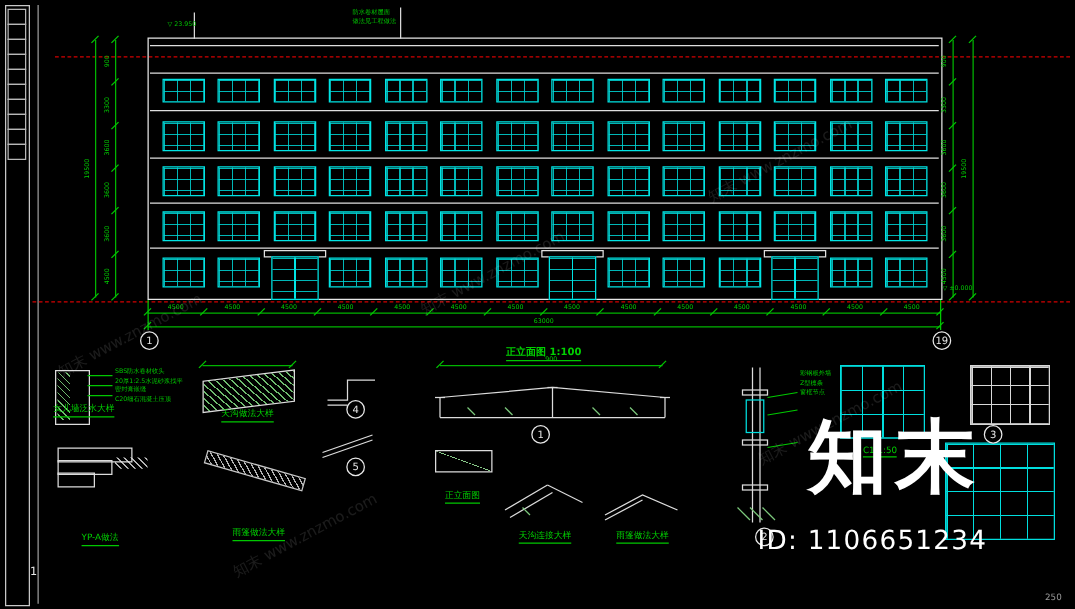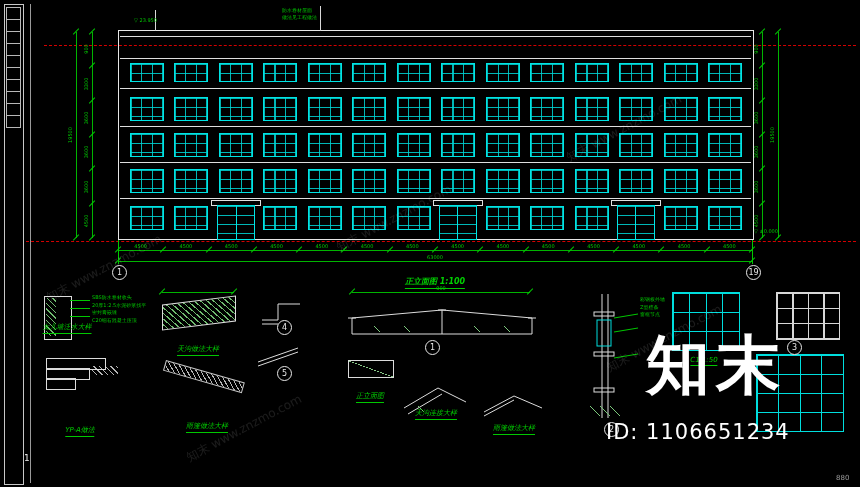--- a/index.html
+++ b/index.html
@@ -16,21 +16,21 @@
         background-image:linear-gradient(to right,transparent calc(50% - .5px),#00e4e4 calc(50% - .5px) calc(50% + .5px),transparent calc(50% + .5px)),
                          repeating-linear-gradient(to bottom,rgba(0,214,214,.85) 0 1px,transparent 1px 9px);}
   .canopy{position:absolute;border:1px solid #e0e0e0;background:#000;}
   .chain-line{position:absolute;}
   .tick{position:absolute;width:8px;height:1px;background:#00c800;transform:rotate(-45deg);}
   .dimnum{position:absolute;transform:translateX(-50%);color:#00d000;font-size:5px;white-space:nowrap;}
   .dimnum-v{position:absolute;transform:translate(-50%,-50%) rotate(-90deg);color:#00d000;font-size:5px;white-space:nowrap;}
   .bubble{position:absolute;width:13px;height:13px;border:1px solid #e8e8e8;border-radius:50%;
           color:#e8e8e8;font-size:8px;display:flex;align-items:center;justify-content:center;background:#000;}
   .caption{position:absolute;color:#00d000;font-size:7px;white-space:nowrap;transform:translateX(-50%);
-           border-bottom:1px solid #00c800;padding-bottom:1px;font-style:italic;}
+           border-bottom:1px solid #00c800;padding-bottom:1px;}
   .hatch-g{background:repeating-linear-gradient(45deg,transparent 0 3px,rgba(130,220,130,.85) 3px 4px);}
   .hatch-w{background:repeating-linear-gradient(45deg,transparent 0 3px,rgba(225,225,225,.8) 3px 4px);}
   .leader{position:absolute;height:0;border-top:1px solid #00c800;}
   .sched1{position:absolute;border:1px solid #00dede;
           background-image:repeating-linear-gradient(to right,#00dede 0 1px,transparent 1px 16.5px),
                            repeating-linear-gradient(to bottom,#00dede 0 1px,transparent 1px 19px);}
   .sched2{position:absolute;border:1px solid #00dede;
           background-image:repeating-linear-gradient(to right,#00dede 0 1px,transparent 1px 21.5px),
                            repeating-linear-gradient(to bottom,#00dede 0 1px,transparent 1px 19px);}
   .gridw{position:absolute;border:1px solid #d8d8d8;
@@ -259,21 +259,21 @@
     </div>
   <div class="caption" style="left:67px;top:322px;">女儿墙泛水大样</div>
 
   <div class="abs" style="left:46px;top:358px;width:58px;height:10px;border:1px solid #dcdcdc;"></div>
   <div class="abs" style="left:46px;top:368px;width:42px;height:10px;border:1px solid #dcdcdc;"></div>
   <div class="abs" style="left:46px;top:378px;width:28px;height:10px;border:1px solid #dcdcdc;"></div>
   <div class="abs hatch-w" style="left:92px;top:366px;width:26px;height:9px;"></div>
   <div class="caption" style="left:80px;top:425px;">YP-A做法</div>
 
   <div class="abs hatch-g" style="left:162px;top:300px;width:72px;height:24px;border:1px solid #dcdcdc;transform:skewY(-7deg);"></div>
-  <div class="caption" style="left:198px;top:344px;">天沟做法大样</div>
+  <div class="caption" style="left:198px;top:326px;">天沟做法大样</div>
 
   <div class="abs hatch-w" style="left:166px;top:360px;width:80px;height:9px;border:1px solid #c8c8c8;transform:rotate(16deg);transform-origin:left top;"></div>
   <div class="caption" style="left:207px;top:421px;">雨篷做法大样</div>
 
   <svg class="abs" style="left:256px;top:292px;" width="52" height="38">
     <polyline points="6,28 22,28 22,12 44,12" fill="none" stroke="#dcdcdc" stroke-width="1"></polyline>
     <line x1="6" y1="32" x2="22" y2="32" stroke="#dcdcdc" stroke-width="1"></line>
   </svg>
 
   <svg class="abs" style="left:252px;top:336px;" width="56" height="34">
@@ -299,21 +299,21 @@
   <div class="abs" style="left:348px;top:360px;width:44px;height:16px;border:1px solid #dcdcdc;
               background:linear-gradient(to top right,transparent 49%,#88c888 49%,#88c888 51%,transparent 51%);"></div>
   <div class="caption" style="left:370px;top:391px;">正立面图</div>
 
   <svg class="abs" style="left:398px;top:378px;" width="76" height="42">
     <line x1="6" y1="30" x2="40" y2="10" stroke="#dcdcdc" stroke-width="1"></line>
     <line x1="10" y1="36" x2="44" y2="16" stroke="#dcdcdc" stroke-width="1"></line>
     <line x1="40" y1="10" x2="68" y2="24" stroke="#dcdcdc" stroke-width="1"></line>
     <line x1="20" y1="28" x2="26" y2="34" stroke="#7cc87c" stroke-width="1"></line>
   </svg>
-  <div class="caption" style="left:436px;top:408px;">天沟连接大样</div>
+  <div class="caption" style="left:436px;top:423px;">天沟连接大样</div>
 
   <svg class="abs" style="left:478px;top:386px;" width="72" height="36">
     <polyline points="6,26 36,10 64,22" fill="none" stroke="#dcdcdc" stroke-width="1"></polyline>
     <line x1="6" y1="30" x2="36" y2="14" stroke="#dcdcdc" stroke-width="1"></line>
   </svg>
   <div class="caption" style="left:514px;top:423px;">雨篷做法大样</div>
 
   <svg class="abs" style="left:576px;top:288px;" width="66" height="140">
     <line x1="26" y1="6" x2="26" y2="130" stroke="#dcdcdc" stroke-width="1"></line>
     <line x1="32" y1="6" x2="32" y2="130" stroke="#dcdcdc" stroke-width="1"></line>
@@ -349,14 +349,14 @@
       <div class="diag" style="left: 40px; top: 260px;">知末 www.znzmo.com</div>
       <div class="diag" style="left: 330px; top: 210px;">知末 www.znzmo.com</div>
       <div class="diag" style="left: 180px; top: 420px;">知末 www.znzmo.com</div>
       <div class="diag" style="left: 560px; top: 120px;">知末 www.znzmo.com</div>
       <div class="diag" style="left: 600px; top: 330px;">知末 www.znzmo.com</div>
     </div>
   <div class="abs" style="left:646px;top:322px;color:#ffffff;font-size:64px;font-weight:600;letter-spacing:6px;z-index:50;">知末</div>
   <div class="abs" style="left:606px;top:420px;color:#ffffff;font-size:21px;letter-spacing:1px;z-index:50;">ID: 1106651234</div>
 
   <div class="abs" style="left:24px;top:453px;color:#e8e8e8;font-size:9px;">1</div>
-  <div class="abs" style="left:836px;top:474px;color:#9a9a9a;font-size:7px;">880</div>
+  <div class="abs" style="left:836px;top:474px;color:#9a9a9a;font-size:7px;">250</div>
 </div>
 
 </body></html>

